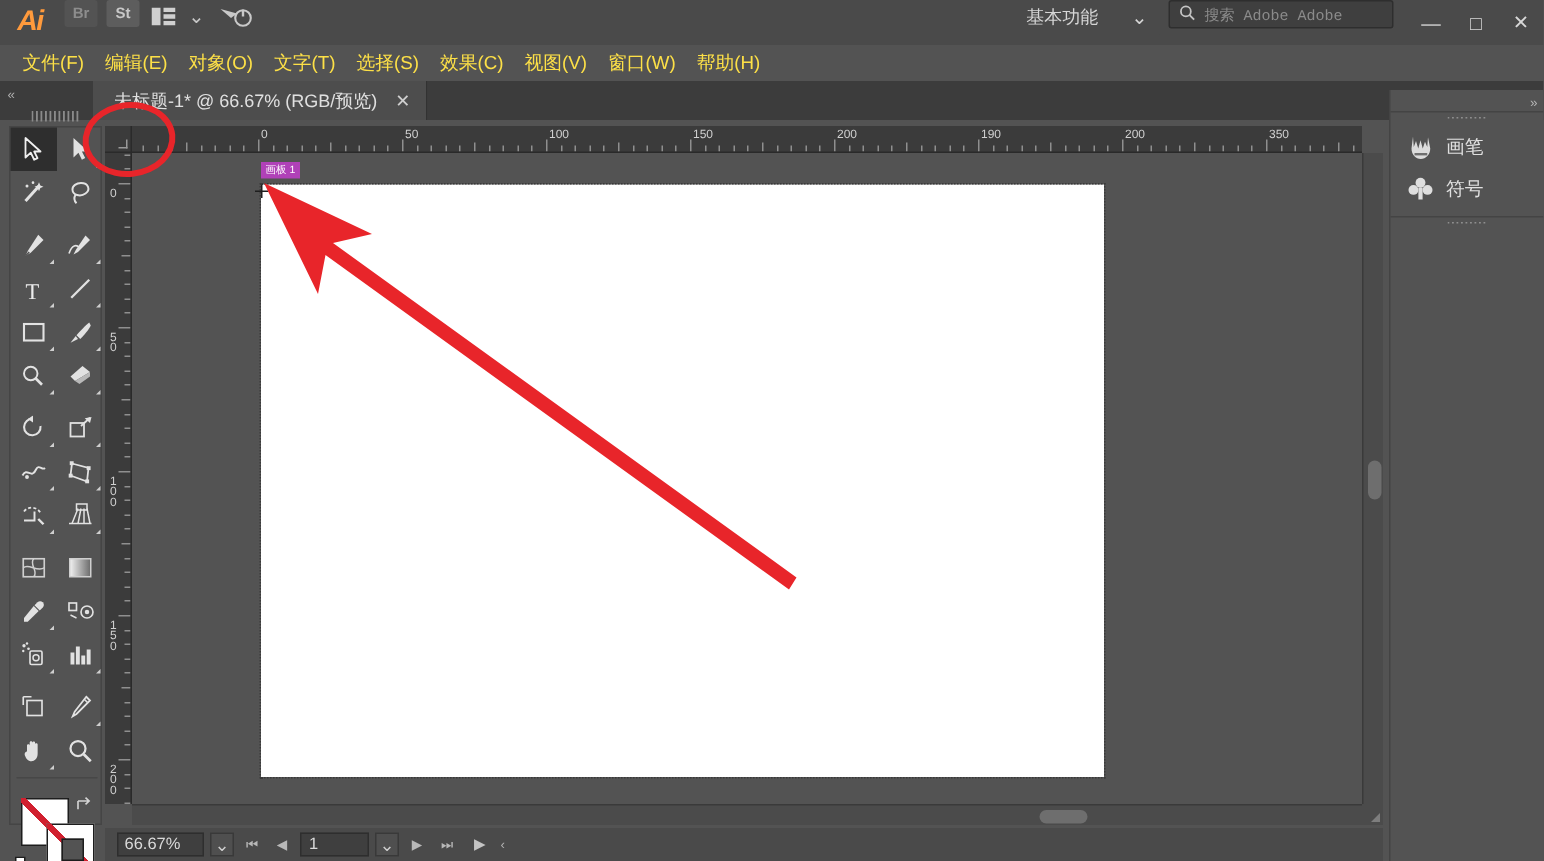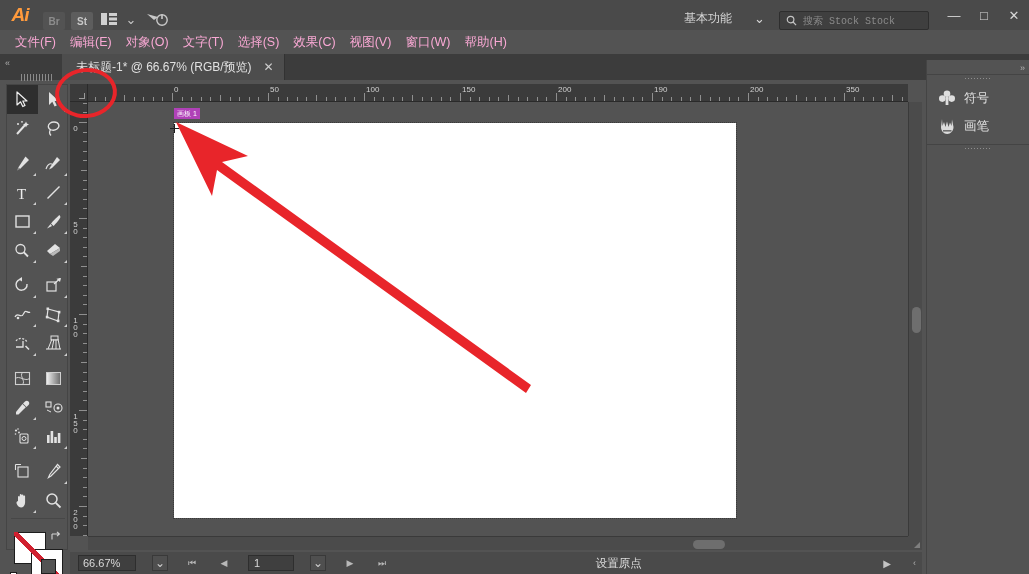--- a/index.html
+++ b/index.html
@@ -9,21 +9,21 @@
     background: #535353;
     font-family: "Liberation Sans", "DejaVu Sans", sans-serif;
     -webkit-font-smoothing: none;
   }
   #app { position: relative; width: 1029px; height: 574px; }
 
   
   #titlebar {
     position: absolute; left: 0; top: 0; width: 1029px; height: 30px;
     background: #4a4a4a;
-    display: flex; align-items: flex-end;
+    display: flex; align-items: flex-start;
   }
   #ai-logo {
     width: 40px; height: 30px; display: flex; align-items: center; justify-content: center;
     color: #ff9a3c; font-size: 19px; font-weight: bold; font-style: italic;
     letter-spacing: -1px;
   }
   .tb-btn {
     width: 22px; height: 18px; margin: 0 3px;
     background: #5d5d5d; border-radius: 2px;
     display: flex; align-items: center; justify-content: center;
@@ -52,21 +52,21 @@
     color: #d8d8d8; font-size: 13px;
   }
 
   
   #menubar {
     position: absolute; left: 0; top: 30px; width: 1029px; height: 24px;
     background: #535353;
     display: flex; align-items: center; padding-left: 8px;
   }
   .menu-item {
-    padding: 3px 7px; color: #f9a8d4; font-size: 12.5px; white-space: nowrap;
+    padding: 3px 7px; color: #fde047; font-size: 12.5px; white-space: nowrap;
   }
 
   
   #tabbar {
     position: absolute; left: 0; top: 54px; width: 1029px; height: 26px;
     background: #3c3c3c;
   }
   #collapse-arrows {
     position: absolute; left: 5px; top: 4px;
     color: #aeaeae; font-size: 9px; letter-spacing: -1px;
@@ -205,21 +205,21 @@
   }
   #sb-corner::after {
     content:""; position:absolute; right:2px; bottom:2px; width:0; height:0;
     border-left:6px solid transparent; border-bottom:6px solid #7e7e7e;
   }
 
   
   #statusbar {
     position: absolute; left: 70px; top: 552px; width: 852px; height: 22px;
     background: #4a4a4a;
-    display: flex; align-items: center; gap: 16px;
+    display: flex; align-items: center; gap: 4px;
   }
   #zoom-field {
     width: 58px; height: 16px; margin-left: 8px;
     background: #3f3f3f; border: 1px solid #2e2e2e;
     display: flex; align-items: center; padding-left: 4px;
     color: #dadada; font-size: 11px;
   }
   .sb-chev {
     width: 16px; height: 16px; background: #4f4f4f; border: 1px solid #393939;
     display: flex; align-items: center; justify-content: center;
@@ -304,21 +304,21 @@
       <span style="font-size:13px;">⌄</span>
     </div>
 
     <div id="searchbox">
       <span>
         <svg width="11" height="11" viewBox="0 0 12 12">
           <circle cx="5" cy="5" r="3.6" fill="none" stroke="#c4c4c4" stroke-width="1.3"></circle>
           <line x1="7.7" y1="7.7" x2="11" y2="11" stroke="#c4c4c4" stroke-width="1.4"></line>
         </svg>
       </span>
-      <span class="ph">搜索 Stock Stock</span>
+      <span class="ph">搜索 Adobe Adobe</span>
     </div>
 
     <div class="win-btn">—</div>
     <div class="win-btn">□</div>
     <div class="win-btn">✕</div>
   </div>
 
   <div id="menubar">
     <div class="menu-item">文件(F)</div>
     <div class="menu-item">编辑(E)</div>
@@ -774,57 +774,56 @@
 
   <div id="statusbar">
     <div id="zoom-field">66.67%</div>
     <div class="sb-chev" style="font-size:12px;">⌄</div>
     <div class="nav-btn">⏮</div>
     <div class="nav-btn">◀</div>
     <div id="page-field">1</div>
     <div class="sb-chev" style="font-size:12px;">⌄</div>
     <div class="nav-btn">▶</div>
     <div class="nav-btn">⏭</div>
-    <div id="status-text">设置原点</div>
     <div id="status-arrow">▶</div>
     <div id="status-resize">‹</div>
   </div>
 
   <div id="dock">
     <div id="dock-collapse">»</div>
 
     <div class="dock-group" style="margin-top:14px;">
       <div class="dock-grabber">
           <span></span>
         </div>
 
 
 
+
+      <div class="dock-item">
+        <span class="di-icon">
+          <svg width="18" height="17" viewBox="0 0 18 17">
+            <path d="M4 1 L4.5 8 L6 4 L7.5 9 L9 3.5 L10.5 9 L12 4.5 L13.5 8 L14 1.5 L15.5 9 C15.5 13 12.5 16 9.2 16 C5.8 16 3 13 3 9 Z" fill="#dcdcdc"></path>
+            <rect x="5" y="12" width="8.5" height="1.6" fill="#6f6f6f"></rect>
+          </svg>
+        </span>
+        <span class="di-label">画笔</span>
+      </div>
 
       <div class="dock-item">
         <span class="di-icon">
           <svg width="18" height="16" viewBox="0 0 18 16">
             <circle cx="9" cy="3.8" r="3.3" fill="#dedede"></circle>
             <circle cx="4.3" cy="8.6" r="3.3" fill="#dedede"></circle>
             <circle cx="13.7" cy="8.6" r="3.3" fill="#dedede"></circle>
             <rect x="7.6" y="7" width="2.8" height="8" fill="#dedede"></rect>
           </svg>
         </span>
         <span class="di-label">符号</span>
       </div>
-
-      <div class="dock-item">
-        <span class="di-icon">
-          <svg width="18" height="17" viewBox="0 0 18 17">
-            <path d="M4 1 L4.5 8 L6 4 L7.5 9 L9 3.5 L10.5 9 L12 4.5 L13.5 8 L14 1.5 L15.5 9 C15.5 13 12.5 16 9.2 16 C5.8 16 3 13 3 9 Z" fill="#dcdcdc"></path>
-            <rect x="5" y="12" width="8.5" height="1.6" fill="#6f6f6f"></rect>
-          </svg>
-        </span>
-        <span class="di-label">画笔</span>
-      </div>
     </div>
 
     <div class="dock-group">
       <div class="dock-grabber">
           <span></span>
         </div>
     </div>
   </div>
 
 </div>

